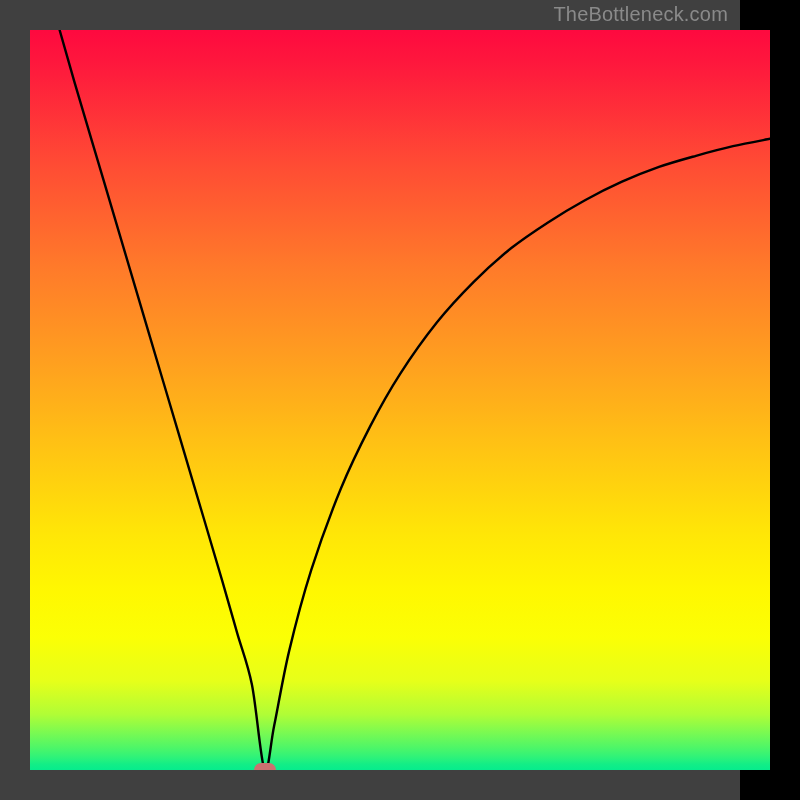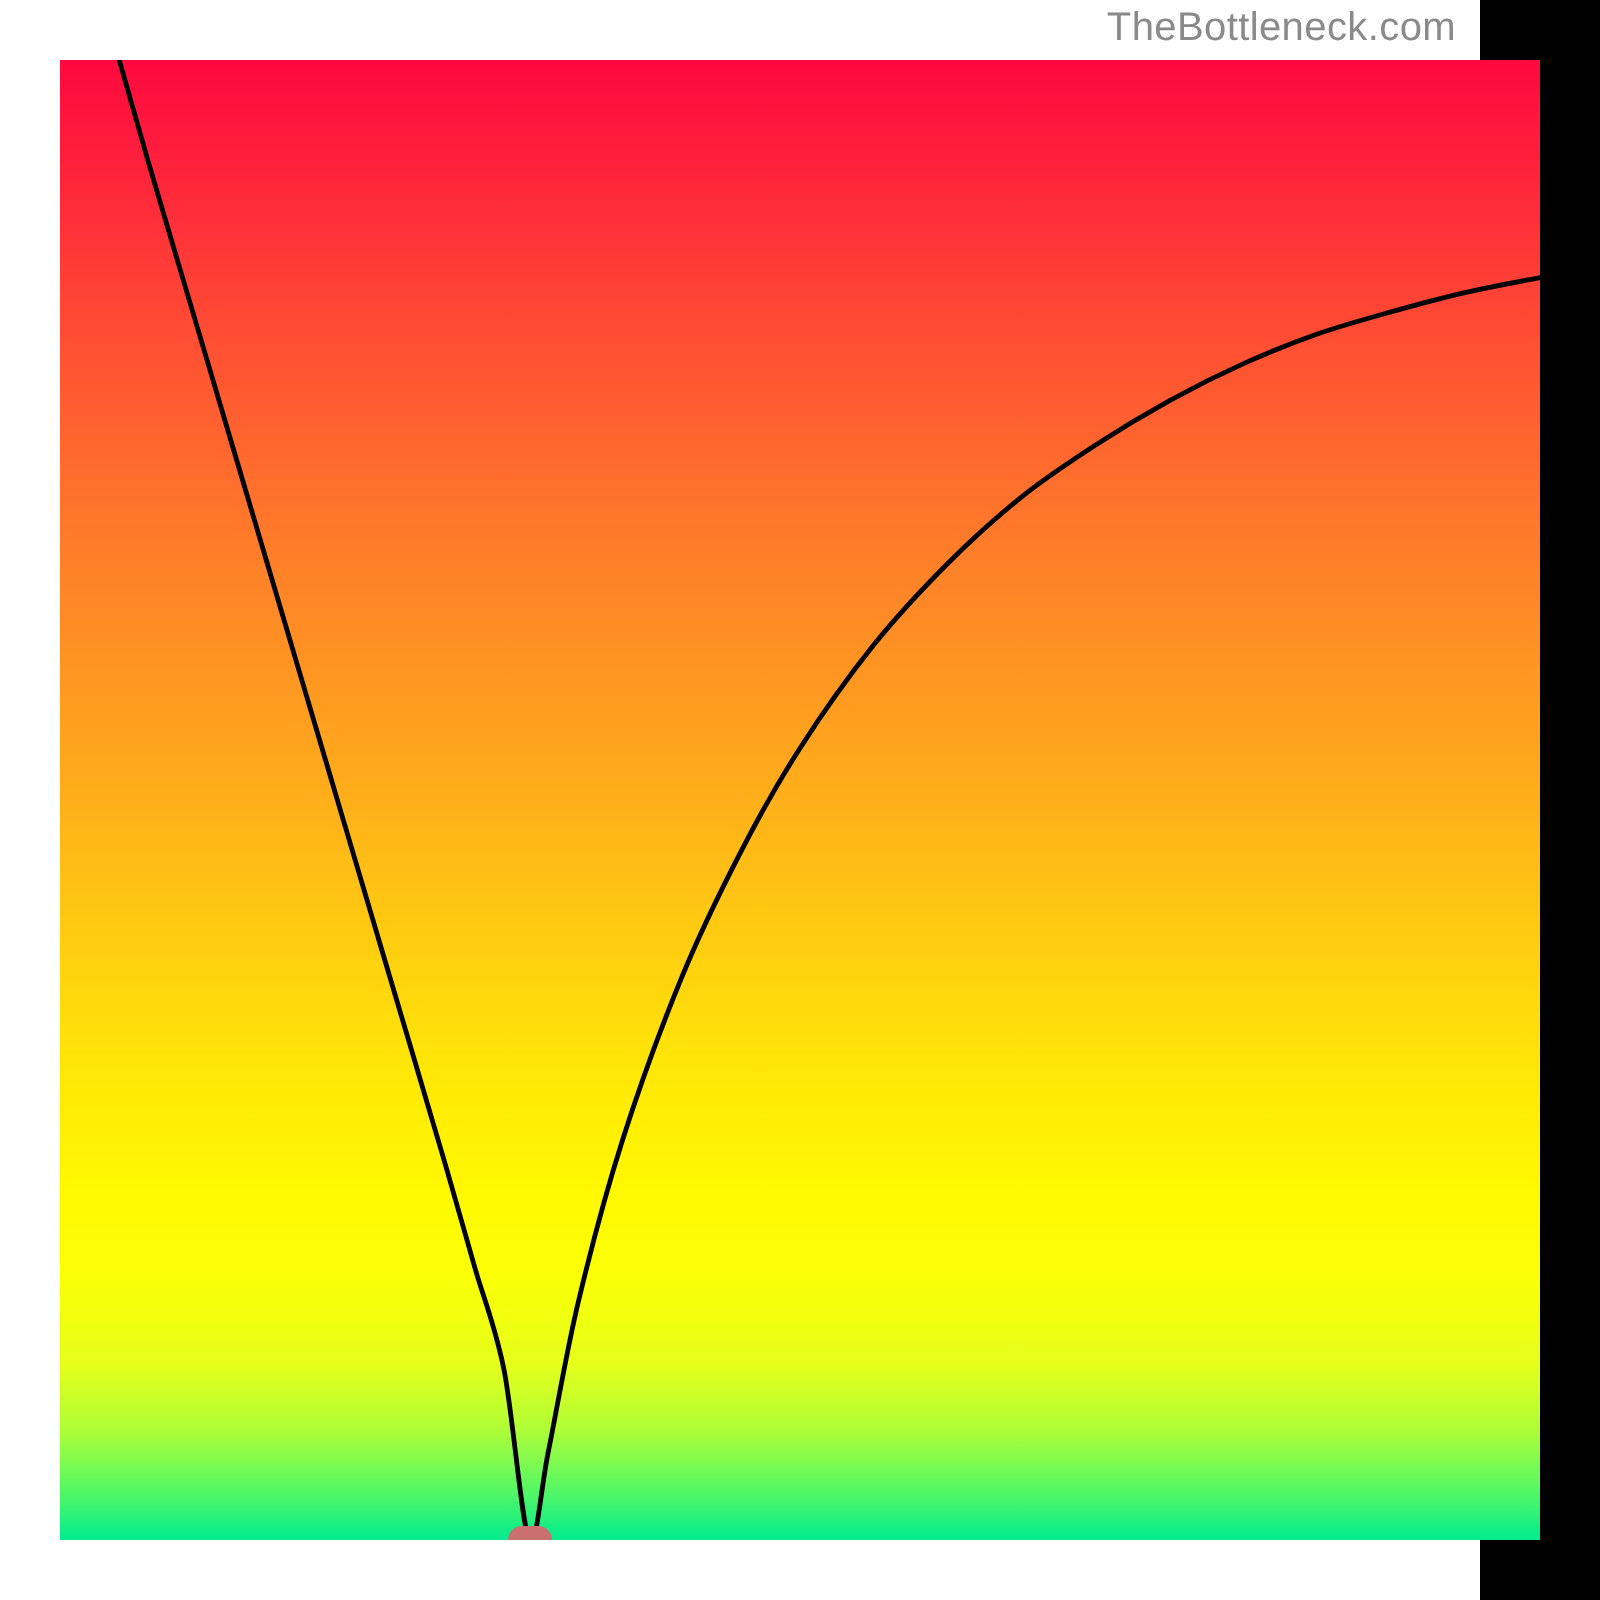--- a/index.html
+++ b/index.html
@@ -7,21 +7,21 @@
     padding: 0;
     width: 800px;
     height: 800px;
     background: #000;
     overflow: hidden;
   }
   .frame {
     position: relative;
     width: 740px;
     height: 800px;
-    background: #ffffff;
+    background: #404040;
   }
   .watermark {
     position: absolute;
     top: 3px;
     right: 12px;
     font: 20px Arial, sans-serif;
     color: #8a8a8a;
     letter-spacing: 0.2px;
     z-index: 5;
     user-select: none;

